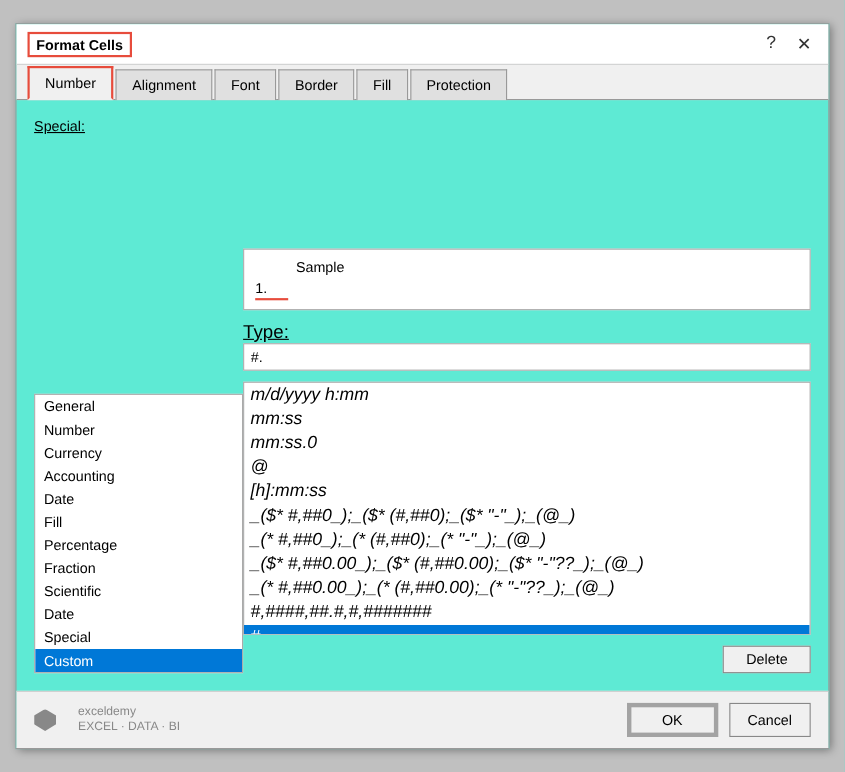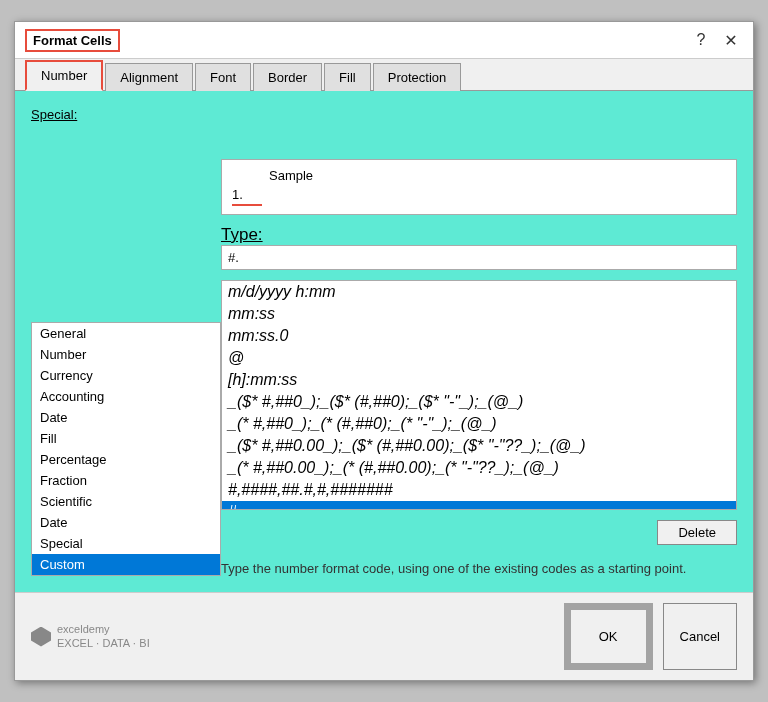--- a/index.html
+++ b/index.html
@@ -202,44 +202,44 @@
       border-top: 1px solid #ccc;
       padding: 10px 16px;
       display: flex;
       align-items: center;
       justify-content: space-between;
       background: #f0f0f0;
     }
     .watermark {
       display: flex;
       align-items: center;
-      gap: 6px;
+      gap: 20px;
       color: #888;
       font-size: 11px;
     }
     .watermark-logo {
       width: 20px;
       height: 20px;
       background: #888;
       clip-path: polygon(50% 0%, 100% 30%, 100% 70%, 50% 100%, 0% 70%, 0% 30%);
     }
     .watermark-text {
       display: flex;
       flex-direction: column;
       line-height: 1.2;
     }
     .footer-buttons {
       display: flex;
       gap: 10px;
     }
     .ok-btn {
-      padding: 19px 28px;
-      font-size: 13px;
-      background: #f0f0f0;
-      border: 7px solid #a3a3a3;
+      padding: 4px 28px;
+      font-size: 13px;
+      background: #f0f0f0;
+      border: 4px solid #a3a3a3;
       cursor: pointer;
     }
     .cancel-btn {
       padding: 5px 16px;
       font-size: 13px;
       background: #f0f0f0;
       border: 1px solid #888;
       cursor: pointer;
     }
 
@@ -350,21 +350,20 @@
             <div class="format-item">#,####,##.#,#,#######</div>
             <div class="format-item selected">#.</div>
             <div class="format-item">$#,##0</div>
           </div>
         </div>
 
         <div class="delete-row">
           <button class="delete-btn">Delete</button>
         </div>
 
-        <div class="description-text">Type the number format code, using one of the existing codes as a starting point.</div>
       </div>
     </div>
   </div>
 
   <div class="footer">
     <div class="watermark">
       <div class="watermark-logo"></div>
       <div class="watermark-text">
         <span>exceldemy</span>
         <span>EXCEL · DATA · BI</span>

